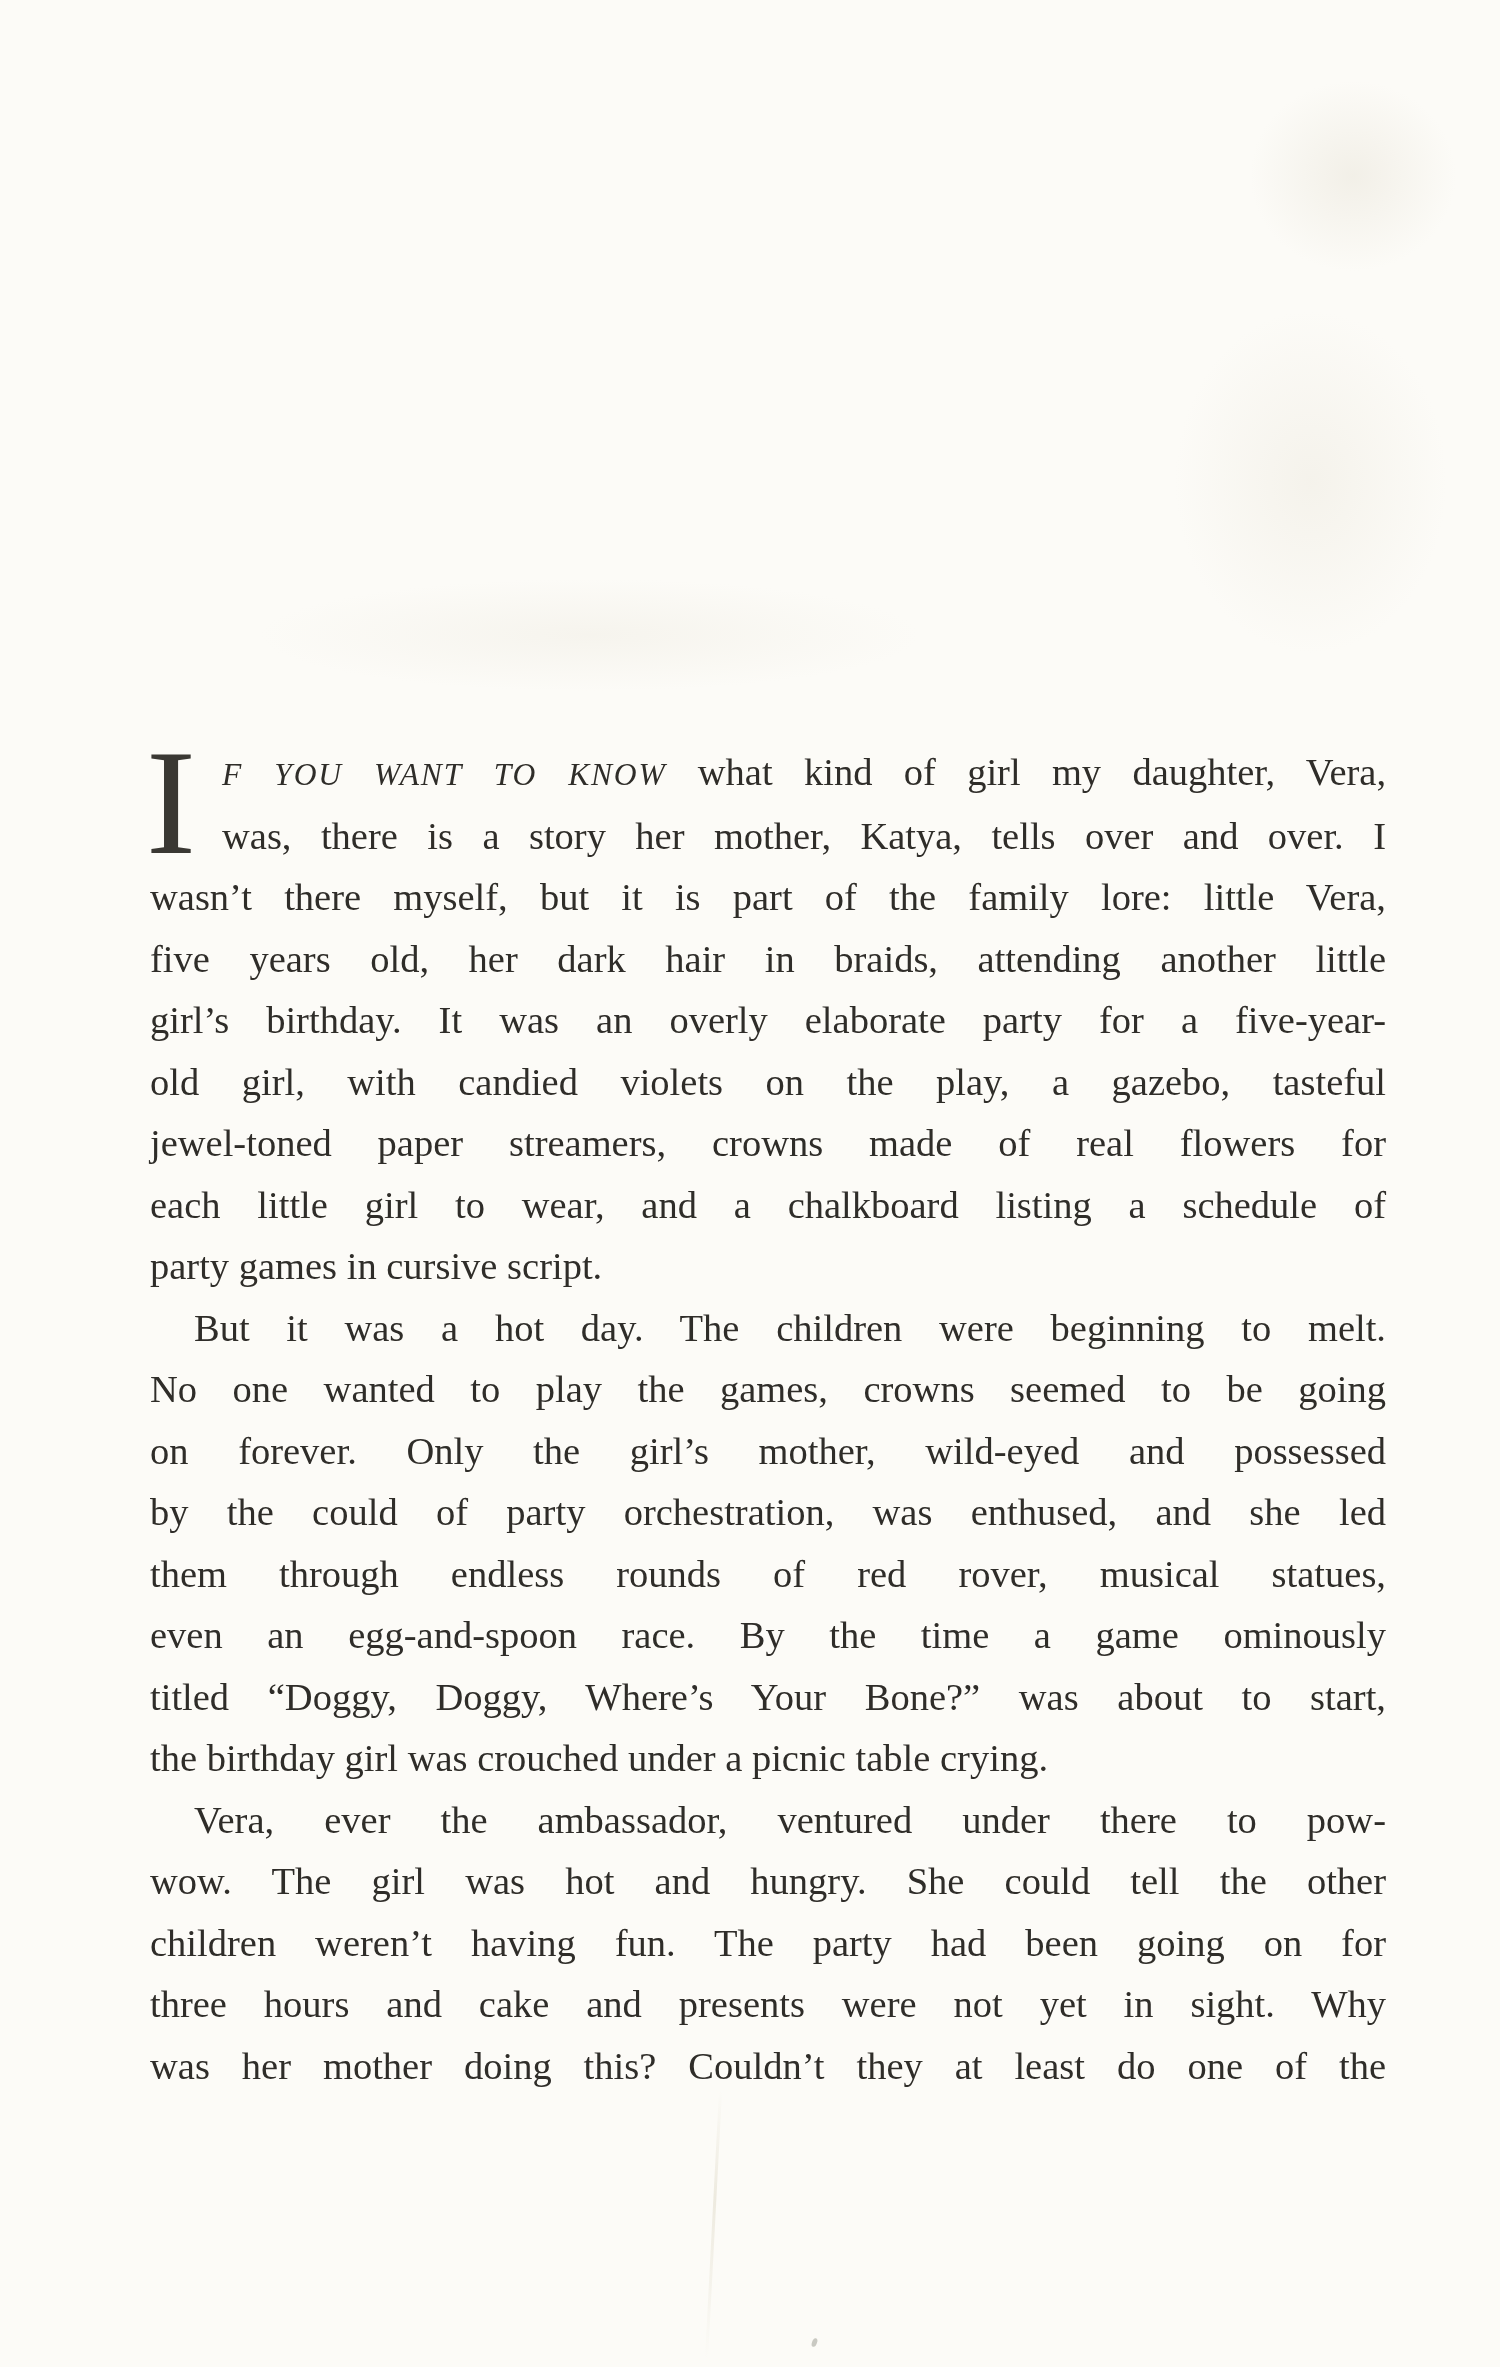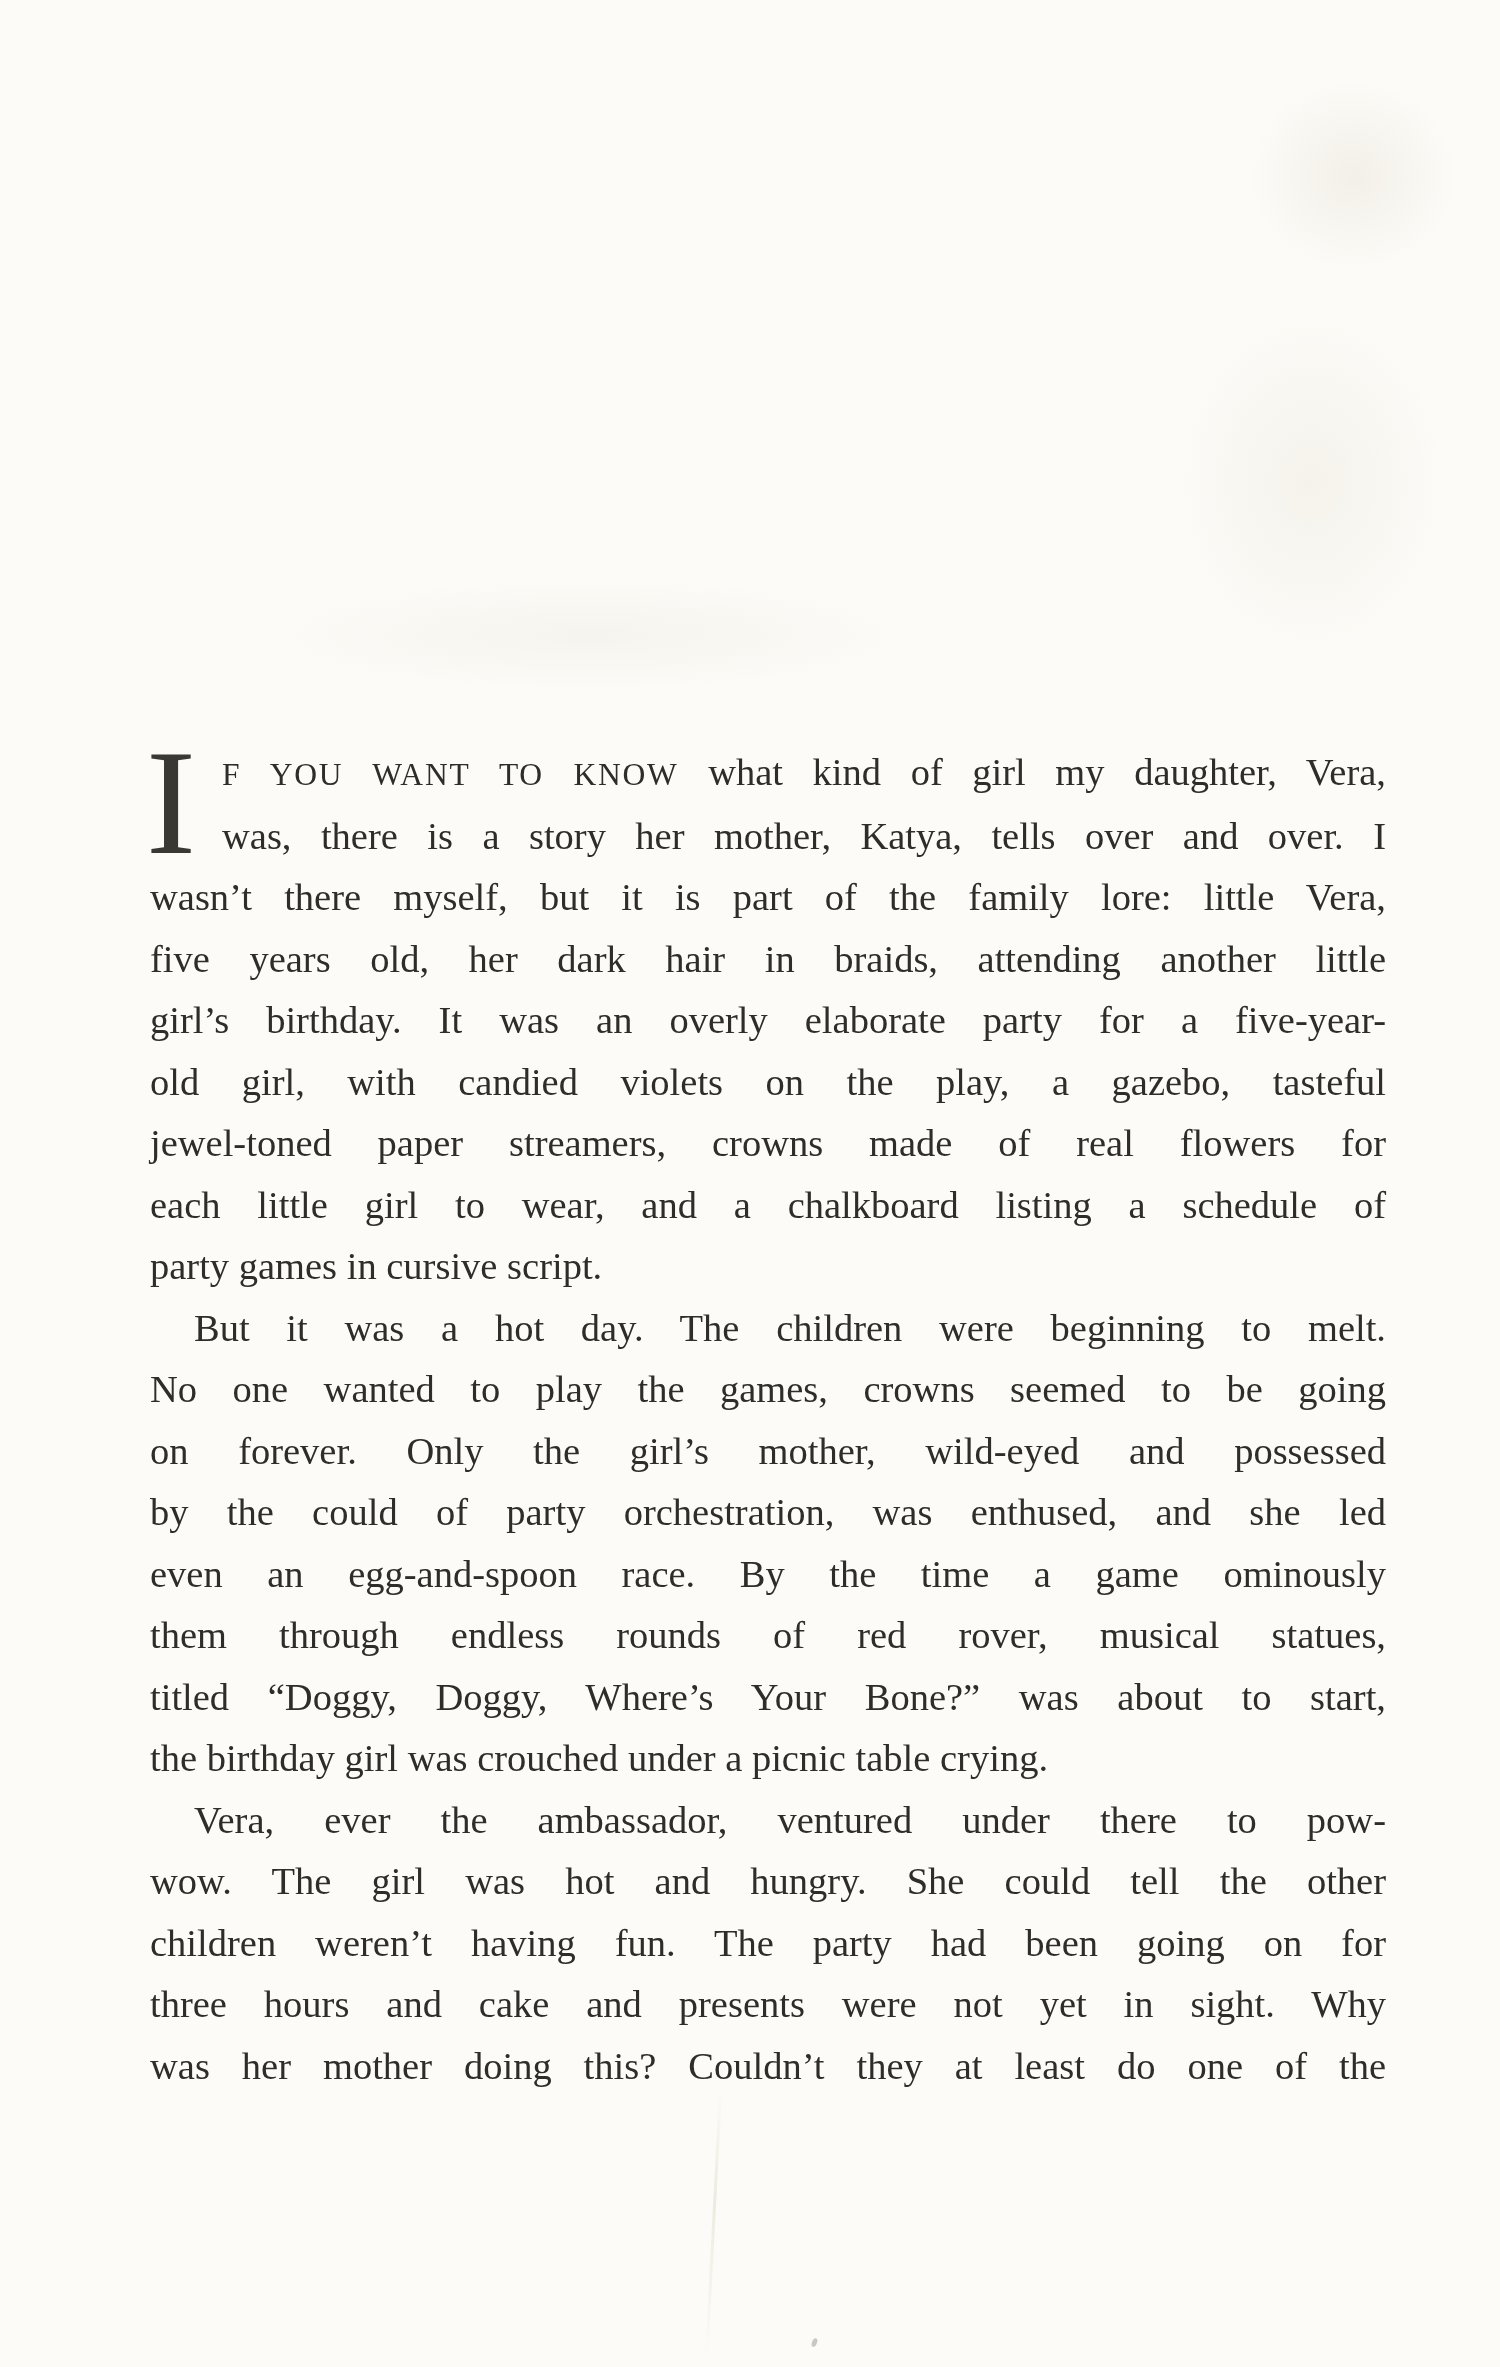--- a/index.html
+++ b/index.html
@@ -58,20 +58,21 @@
     line-height:108px;
     height:119px;
     width:62px;
     margin:6px 14px 0 -4px;
     color:var(--ink-soft);
     text-align:left;
   }
   .smallcaps{
     font-size:0.82em;
     letter-spacing:0.055em;
+    font-style:italic;
   }
 </style>
 </head>
 <body>
 
 <div class="page">
 
   <div class="artifact blotch-top-right"></div>
   <div class="artifact blotch-top-mid"></div>
   <div class="artifact crease-bottom"></div>
@@ -90,22 +91,22 @@
       <div class="line">jewel-toned paper streamers, crowns made of real flowers for</div>
       <div class="line">each little girl to wear, and a chalkboard listing a schedule of</div>
       <div class="line endpara">party games in cursive script.</div>
     </section>
 
     <section class="para">
       <div class="line indent">But it was a hot day. The children were beginning to melt.</div>
       <div class="line">No one wanted to play the games, crowns seemed to be going</div>
       <div class="line">on forever. Only the girl’s mother, wild-eyed and possessed</div>
       <div class="line">by the could of party orchestration, was enthused, and she led</div>
+      <div class="line">them through endless rounds of red rover, musical statues,</div>
       <div class="line">even an egg-and-spoon race. By the time a game ominously</div>
-      <div class="line">them through endless rounds of red rover, musical statues,</div>
       <div class="line">titled “Doggy, Doggy, Where’s Your Bone?” was about to start,</div>
       <div class="line endpara">the birthday girl was crouched under a picnic table crying.</div>
     </section>
 
     <section class="para">
       <div class="line indent">Vera, ever the ambassador, ventured under there to pow-</div>
       <div class="line">wow. The girl was hot and hungry. She could tell the other</div>
       <div class="line">children weren’t having fun. The party had been going on for</div>
       <div class="line">three hours and cake and presents were not yet in sight. Why</div>
       <div class="line">was her mother doing this? Couldn’t they at least do one of the</div>

